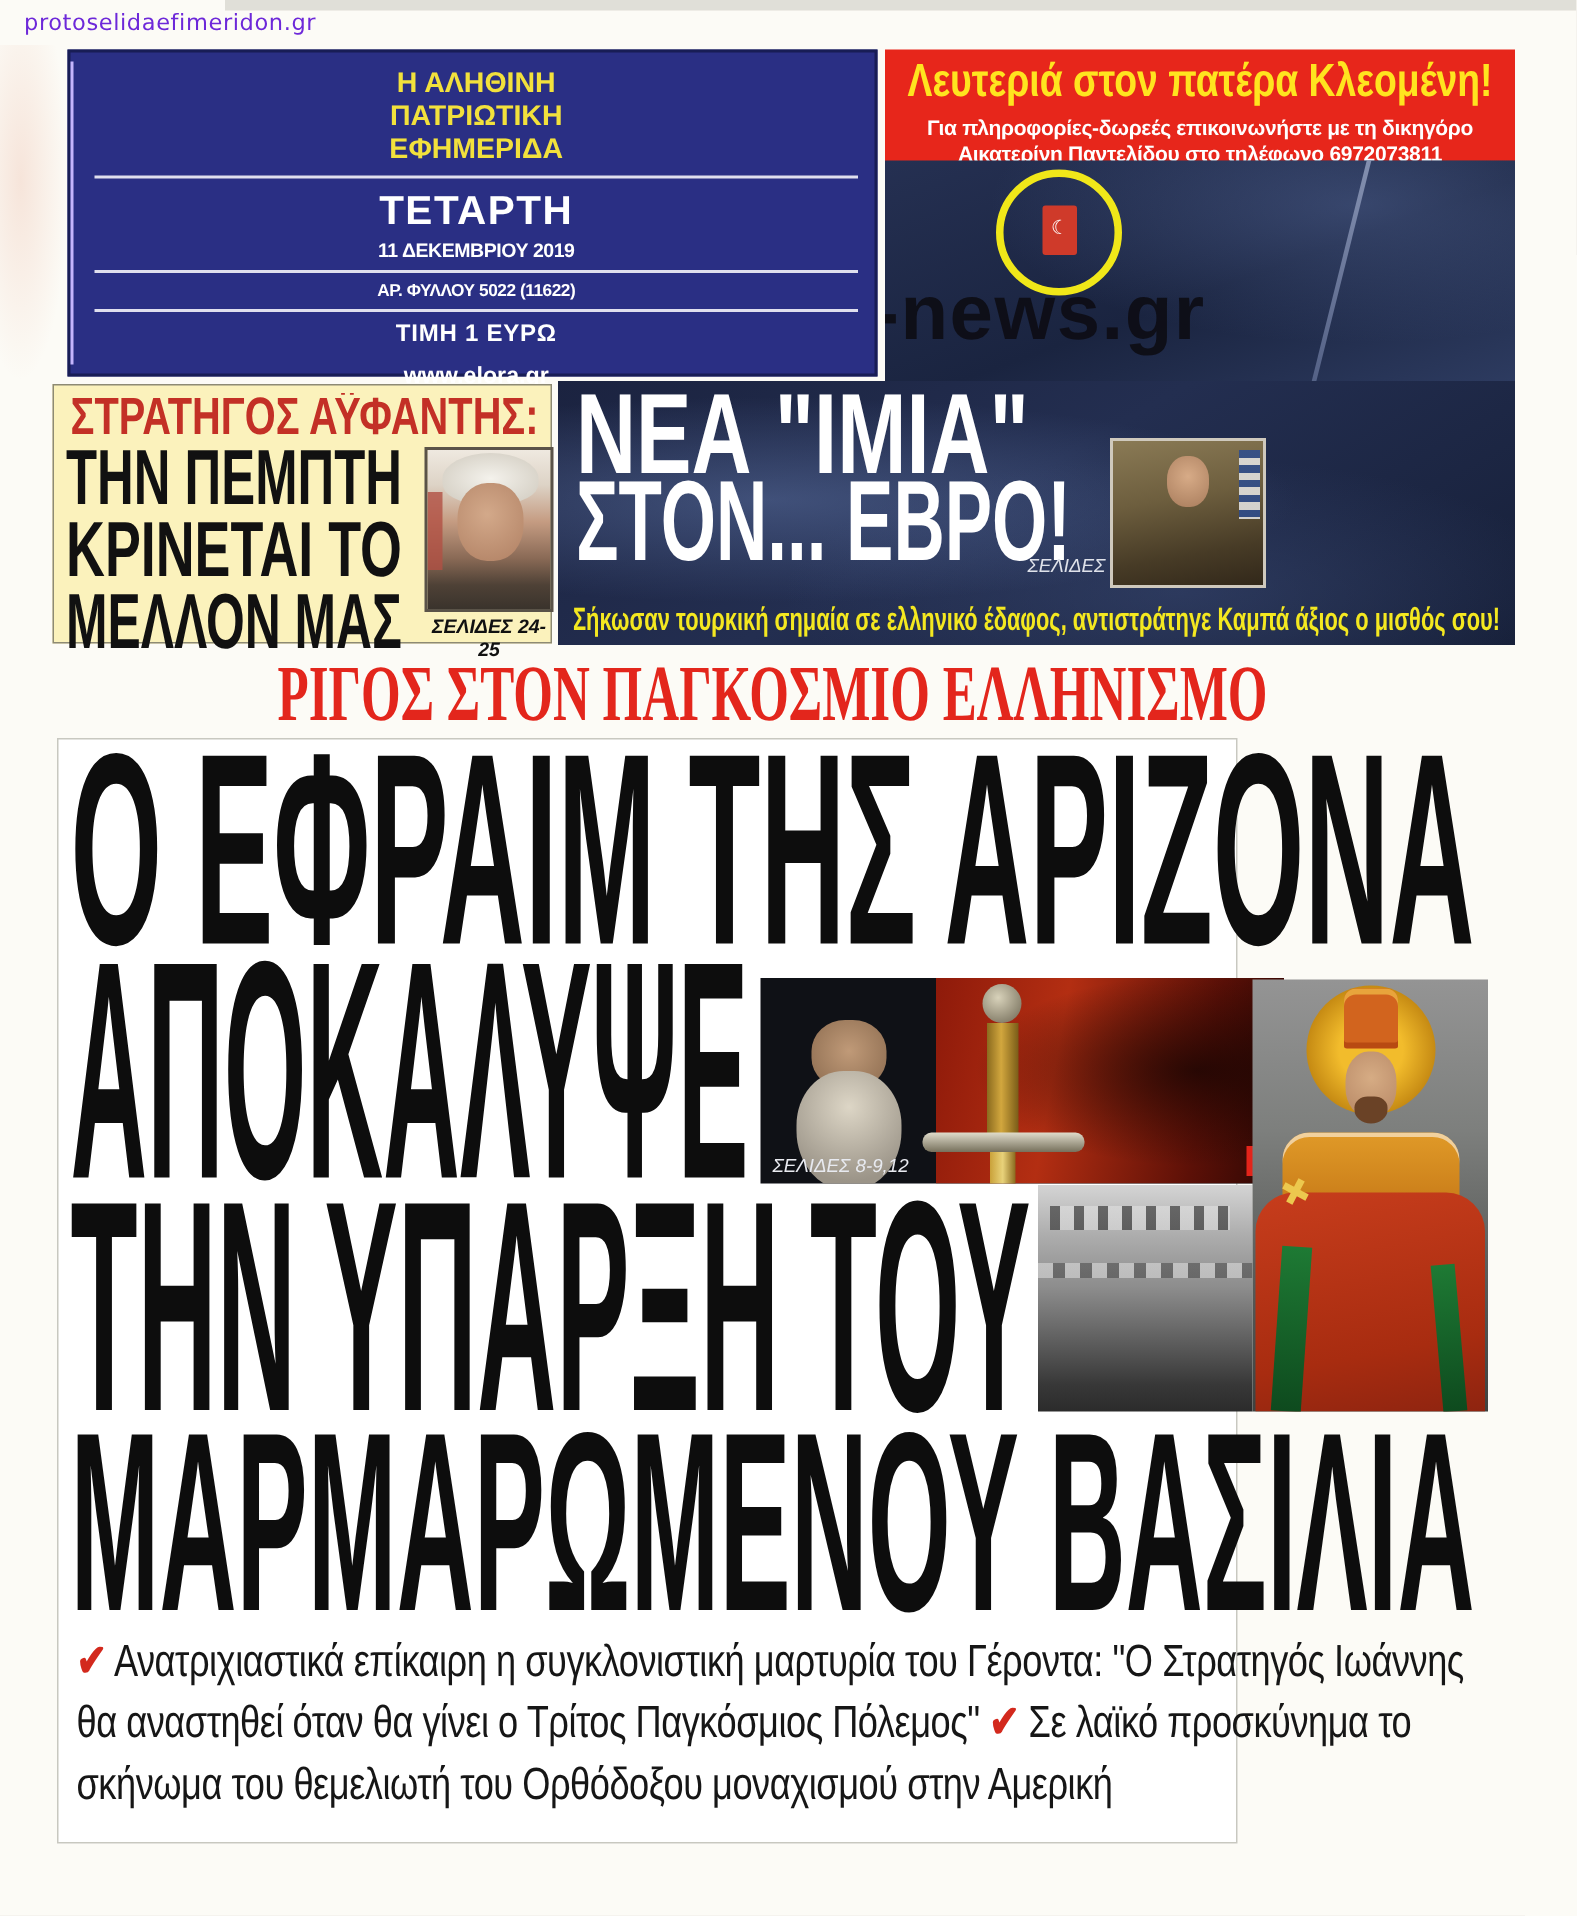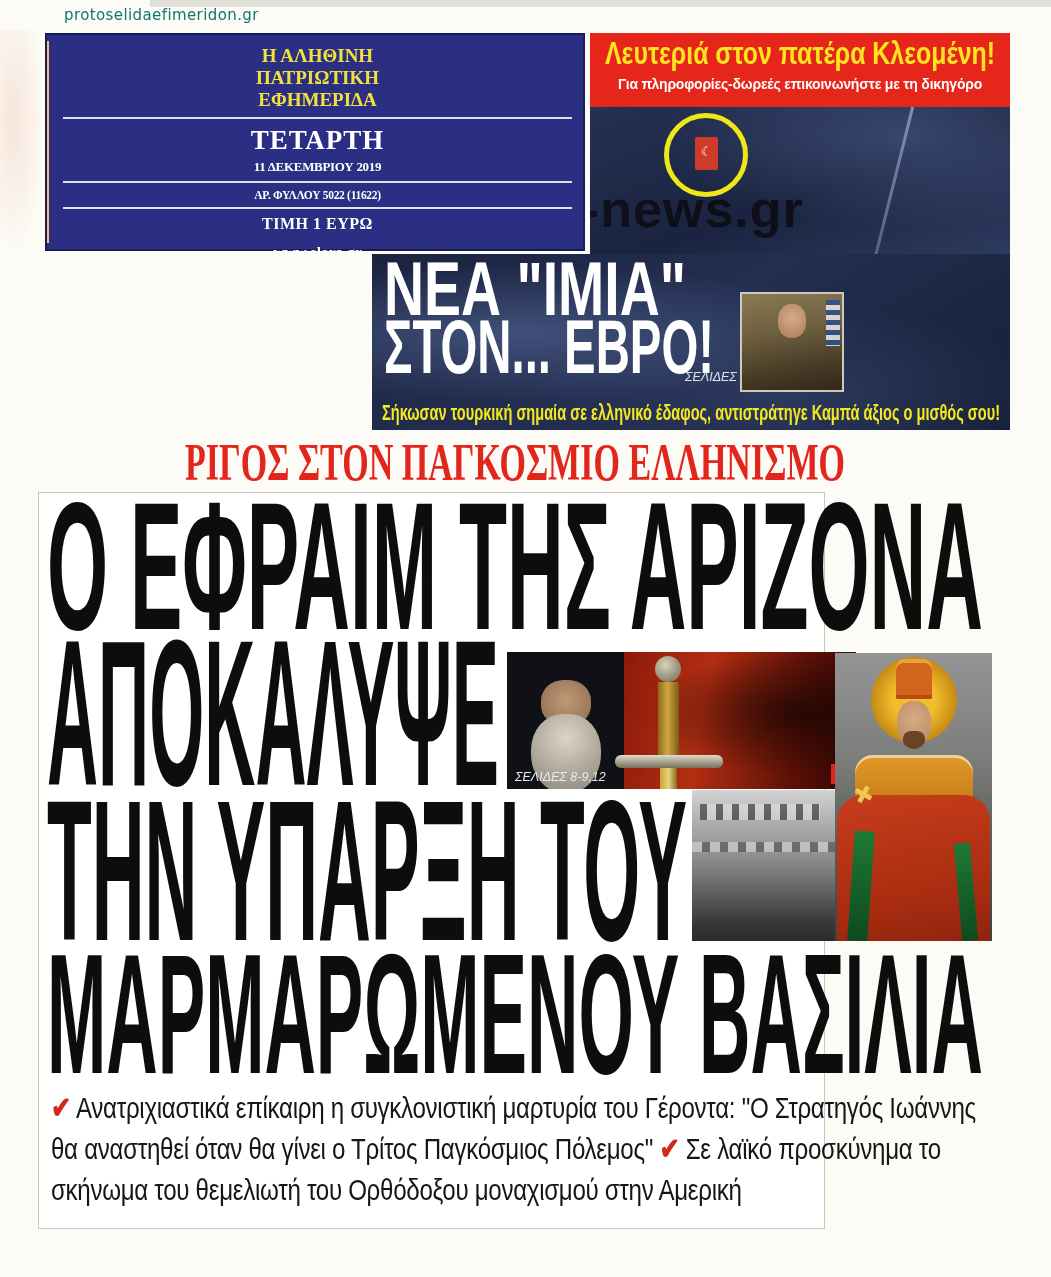--- a/index.html
+++ b/index.html
@@ -3,28 +3,28 @@
 <meta charset="utf-8">
 <style>
   html,body{margin:0;padding:0;}
   body{background:#e9e7e0;font-family:"Liberation Sans",sans-serif;}
   #page{position:relative;width:1051px;height:1277px;background:#fcfbf6;overflow:hidden;margin:0 auto;}
   .abs{position:absolute;}
 
   
   #top-strip{left:150px;top:0;width:901px;height:7px;background:#d7d5cd;opacity:.75;}
   #scan-tint{left:0;top:30px;width:46px;height:225px;background:radial-gradient(ellipse at 30% 40%,rgba(226,148,118,.22),rgba(226,148,118,0) 70%);}
-  #site-watermark{left:16px;top:6px;font-size:15px;color:#0f766e;letter-spacing:.4px;font-family:"DejaVu Sans",sans-serif;margin-left:48px;}
+  #site-watermark{left:16px;top:6px;font-size:15px;color:#6d28d9;letter-spacing:.4px;font-family:"DejaVu Sans",sans-serif;}
 
   
   #masthead{left:45px;top:33px;width:540px;height:218px;background:#2a2f84;border:2px solid #181d55;box-sizing:border-box;display:flex;}
   #masthead-main{position:relative;width:398px;height:100%;}
   #masthead-title1{left:0;top:16px;width:398px;text-align:center;}
   #masthead-title2{left:14px;top:76px;width:370px;text-align:center;}
-  #masthead-info{position:relative;flex:1;border-left:2px solid #fdba74;margin:6px 0;padding:4px 1px 0 4px;text-align:center;color:#fff;font-family:Liberation Serif, serif;}
+  #masthead-info{position:relative;flex:1;border-left:2px solid #c4b5fd;margin:6px 0;padding:4px 1px 0 4px;text-align:center;color:#fff;}
   .mh-tag{color:#f2e13c;font-weight:bold;font-size:19px;line-height:22px;}
   .mh-rule{height:2px;background:#dfdfee;margin:6px 10px;}
   .mh-day{font-size:27px;font-weight:bold;letter-spacing:1px;margin-top:2px;}
   .mh-date{font-size:13px;font-weight:bold;letter-spacing:-.3px;margin-top:3px;white-space:nowrap;}
   .mh-issue{font-size:11.5px;font-weight:bold;letter-spacing:-.3px;margin-top:1px;white-space:nowrap;}
   .mh-price{font-size:16px;font-weight:bold;margin-top:2px;letter-spacing:.5px;}
   .mh-site{font-size:15.5px;font-weight:bold;margin-top:10px;}
 
   
   #banner{left:590px;top:33px;width:420px;height:94px;background:#e7261b;text-align:center;box-sizing:border-box;padding-top:3px;}
@@ -135,30 +135,51 @@
       <div class="mh-price">ΤΙΜΗ 1 ΕΥΡΩ</div>
       <div class="mh-site">www.elora.gr</div>
     </div>
   </div>
 
   <div class="abs" id="banner">
     <svg width="410" height="36">
       <text x="10" y="28" font-family="Liberation Sans, sans-serif" font-weight="bold" font-size="31" fill="#ffe41f" textLength="390" lengthAdjust="spacingAndGlyphs">Λευτεριά στον πατέρα Κλεομένη!</text>
     </svg>
     <div class="banner-sub">Για πληροφορίες-δωρεές επικοινωνήστε με τη δικηγόρο</div>
+    <div class="banner-sub">Αικατερίνη Παντελίδου στο τηλέφωνο 6972073811</div>
   </div>
 
   <div class="abs" id="evros-photo">
     <div class="crack"></div>
     <div id="flag-circle">
       <div id="turkish-flag">☾</div>
     </div>
     <div id="evros-watermark">-news.gr</div>
   </div>
 
+  <div class="abs" id="general-box">
+    <svg class="abs" id="general-kicker" width="324" height="32">
+      <text x="6" y="27" font-family="Liberation Sans, sans-serif" font-weight="bold" font-size="35" fill="#c33026" textLength="312" lengthAdjust="spacingAndGlyphs">ΣΤΡΑΤΗΓΟΣ ΑΫΦΑΝΤΗΣ:</text>
+    </svg>
+    <svg class="abs gen-line" style="top:38px" width="232" height="46">
+      <text x="0" y="41" font-family="Liberation Sans, sans-serif" font-weight="bold" font-size="52" fill="#111" textLength="224" lengthAdjust="spacingAndGlyphs">ΤΗΝ ΠΕΜΠΤΗ</text>
+    </svg>
+    <svg class="abs gen-line" style="top:86px" width="232" height="46">
+      <text x="0" y="41" font-family="Liberation Sans, sans-serif" font-weight="bold" font-size="52" fill="#111" textLength="224" lengthAdjust="spacingAndGlyphs">ΚΡΙΝΕΤΑΙ ΤΟ</text>
+    </svg>
+    <svg class="abs gen-line" style="top:134px" width="232" height="46">
+      <text x="0" y="41" font-family="Liberation Sans, sans-serif" font-weight="bold" font-size="52" fill="#111" textLength="224" lengthAdjust="spacingAndGlyphs">ΜΕΛΛΟΝ ΜΑΣ</text>
+    </svg>
+    <div class="abs" id="aufantis-photo">
+      <div class="hair"></div>
+      <div class="face"></div>
+      <div class="red-edge"></div>
+    </div>
+    <div class="abs" id="general-pages">ΣΕΛΙΔΕΣ 24-25</div>
+  </div>
 
   <div class="abs" id="imia-block">
     <svg class="abs" id="imia-line1" width="315" height="60">
       <text x="0" y="55" font-family="Liberation Sans, sans-serif" font-weight="bold" font-size="76" fill="#ffffff" textLength="302" lengthAdjust="spacingAndGlyphs">ΝΕΑ "ΙΜΙΑ"</text>
     </svg>
     <svg class="abs" id="imia-line2" width="340" height="60">
       <text x="0" y="55" font-family="Liberation Sans, sans-serif" font-weight="bold" font-size="76" fill="#ffffff" textLength="330" lengthAdjust="spacingAndGlyphs">ΣΤΟΝ... ΕΒΡΟ!</text>
     </svg>
     <div class="abs" id="imia-pages">ΣΕΛΙΔΕΣ 6-7</div>
     <div class="abs" id="kampa-photo">

